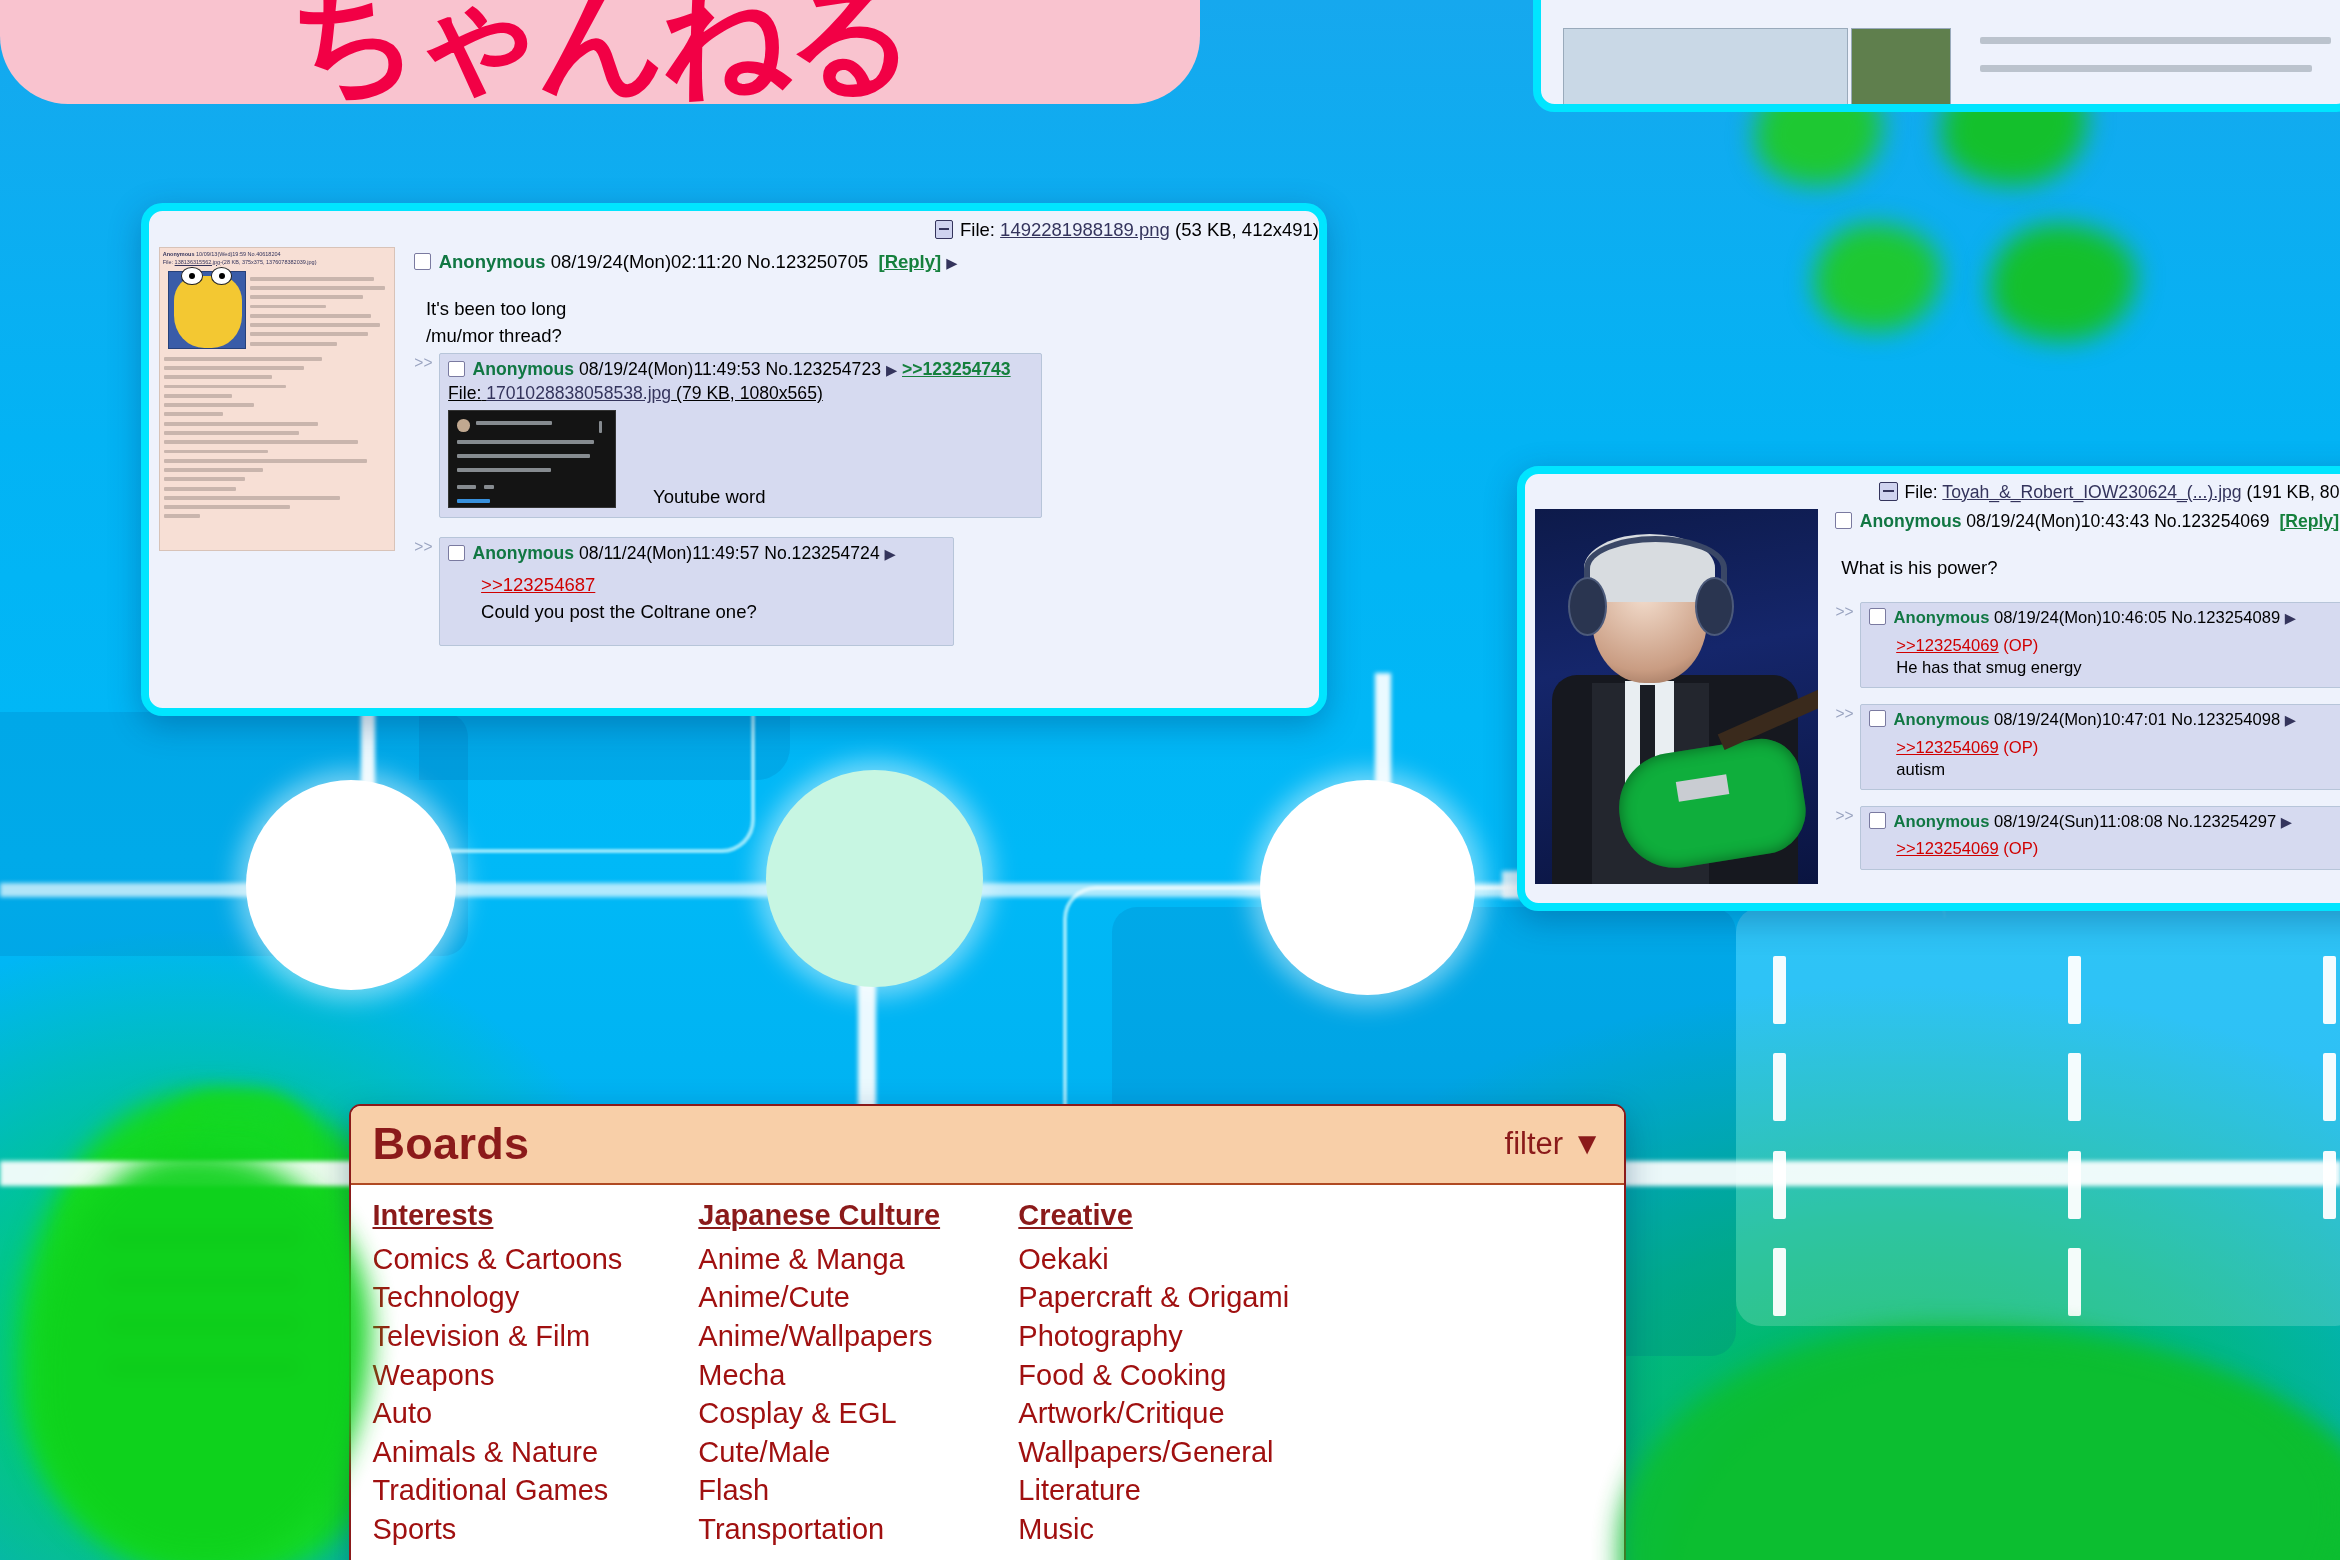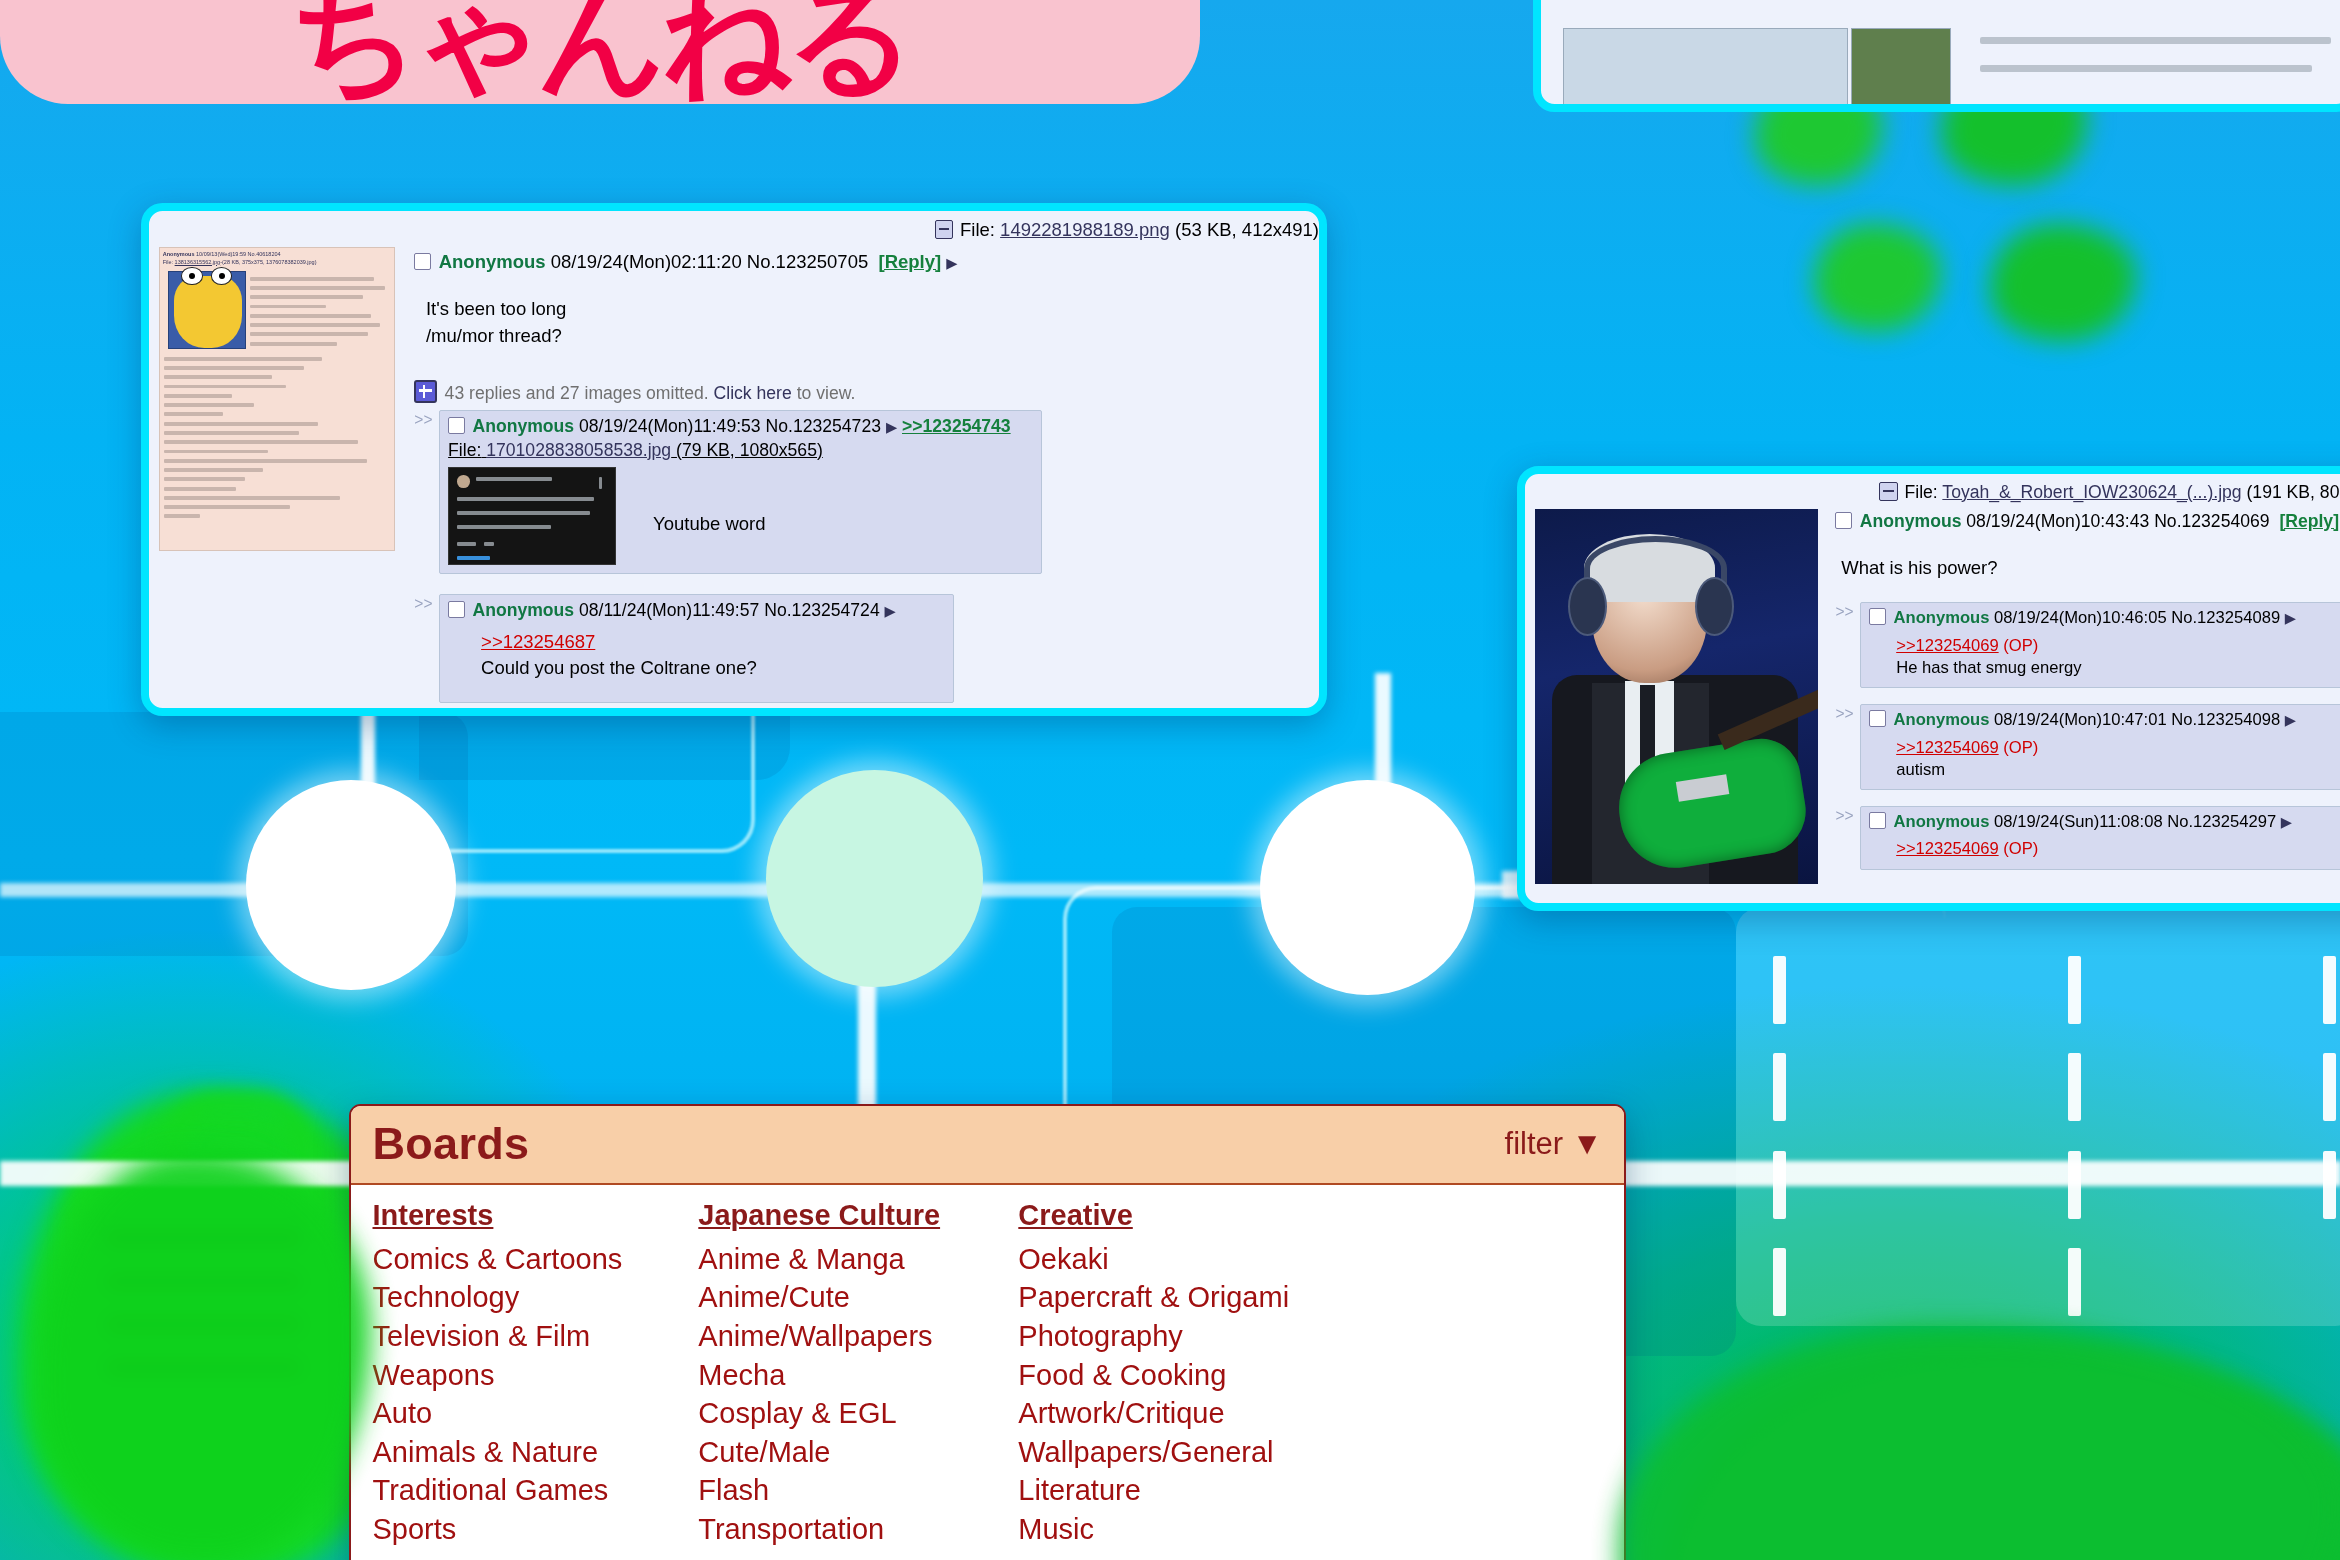--- a/index.html
+++ b/index.html
@@ -223,41 +223,37 @@
         <span class="meta">08/19/24(Mon)02:11:20</span>
         <span class="meta">No.123250705</span>&nbsp;
         <a class="replylink" href="#">[Reply]</a>
         <span class="tri">▶</span>
       </div>
       <div style="font-size:18.5px;padding:23.4px 0 0 11.7px;line-height:1.45;">
         <div>It's been too long</div>
         <div>/mu/mor thread?</div>
       </div>
 
-      <div class="omitted" style="padding-left:0;margin-top:25px;">
-        <span class="plusbox"></span><span>43 replies and 27 images omitted.</span>
-        <a href="#">Click here</a><span> to view.</span>
-      </div>
 
       <div class="replyrow">
         <div class="gtgt">&gt;&gt;</div>
         <div class="reply" style="width:585px;">
           <div style="font-size:17.6px;white-space:nowrap;">
             <span class="cb"></span><span class="aname">Anonymous</span>
             <span class="meta">08/19/24(Mon)11:49:53</span>
             <span class="meta">No.123254723</span>
             <span class="tri">▶</span>
             <a class="replylink" href="#" style="text-decoration:underline">&gt;&gt;123254743</a>
           </div>
           <div style="font-size:17.6px;padding-top:2.9px;text-decoration:underline;">
             <span>File:</span>
             <a class="filelink" href="#">1701028838058538.jpg</a>
             <span>(79 KB, 1080x565)</span>
           </div>
-          <div style="display:flex;align-items:center;padding-top:5.9px;">
+          <div style="display:flex;align-items:flex-end;padding-top:5.9px;">
             <div class="ytthumb">
               <div class="av"></div>
               <i style="left:27px;top:9.8px;width:76px;"></i>
               <i style="left:7.8px;top:29px;width:137px;"></i>
               <i style="left:7.8px;top:43px;width:133px;"></i>
               <i style="left:7.8px;top:57px;width:94px;"></i>
               <i style="left:7.8px;top:74px;width:19.5px;"></i>
               <i style="left:35px;top:74px;width:9.8px;"></i>
               <i style="left:7.8px;top:88px;width:33px;background:#3ea6ff;"></i>
               <i style="left:150px;top:9.8px;width:2.9px;height:11.7px;"></i>

